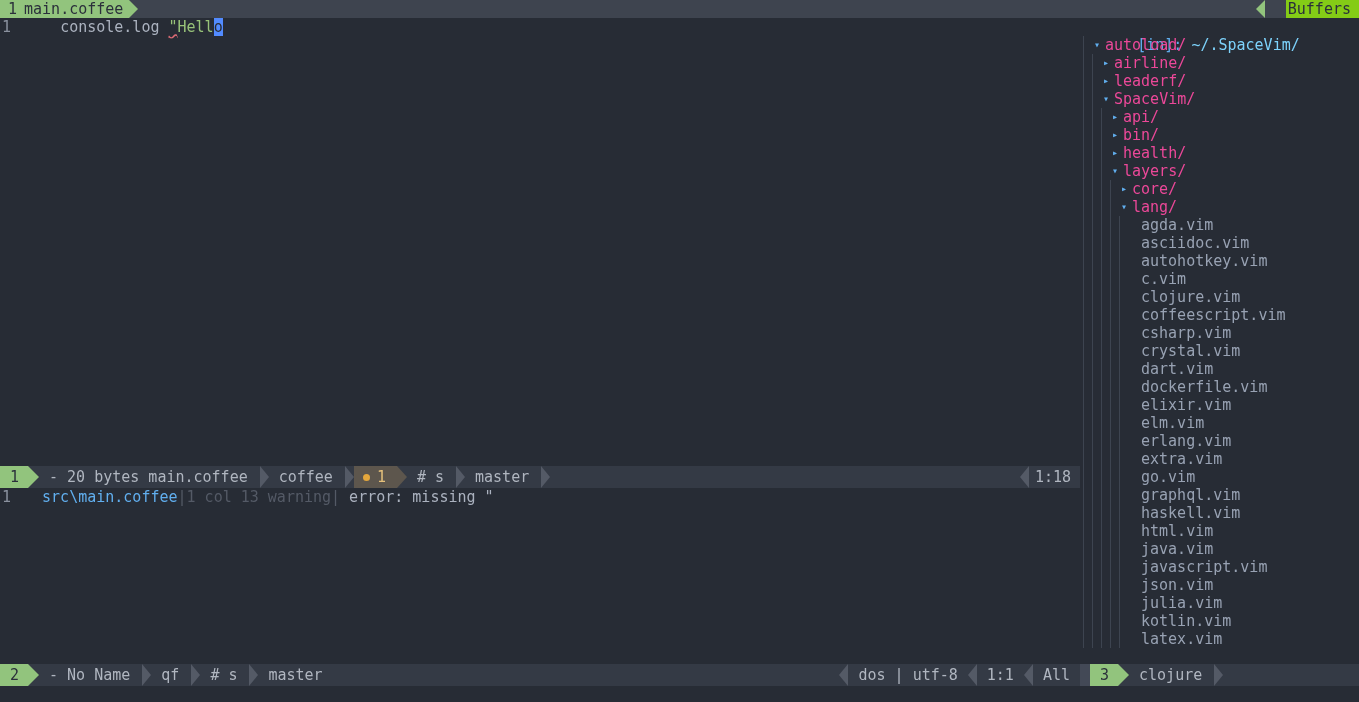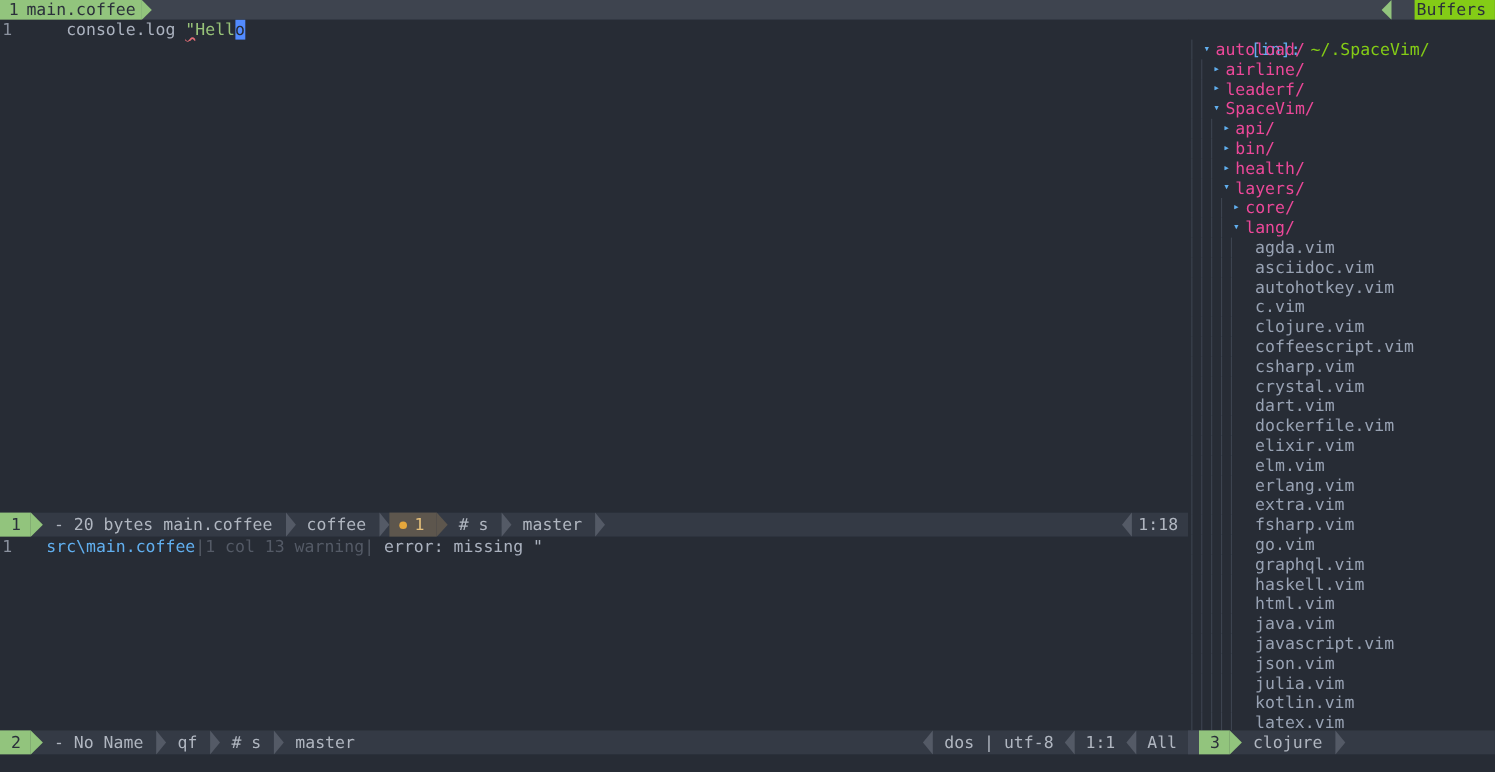--- a/index.html
+++ b/index.html
@@ -126,21 +126,21 @@
   }
   .tree-sep{
     position:absolute;left:1080px;top:18px;width:1px;height:646px;
     background:#3a3330;
   }
   .tree-head{
     height:18px;line-height:18px;font-size:15px;white-space:pre;
     padding-left:3px;
   }
   .th-in{color:#61afef;}
-  .th-path{color:#84cc16;text-align:center;}
+  .th-path{color:#7dd3fc;text-align:center;}
   .tree-row{
     height:18px;line-height:18px;font-size:15px;white-space:pre;
     display:flex;align-items:center;
   }
   .guide{
     display:inline-block;width:9px;height:18px;position:relative;flex:0 0 9px;
   }
   .guide.on::before{
     content:"";position:absolute;left:3px;top:0;width:1px;height:18px;
     background:#3d4450;
@@ -297,21 +297,20 @@
         <div class="tree-row"><span class="guide on"></span><span class="guide on"></span><span class="guide on"></span><span class="guide on"></span><span class="guide on"></span><span class="tri blank"> </span><span class="nm-file">clojure.vim</span></div>
         <div class="tree-row"><span class="guide on"></span><span class="guide on"></span><span class="guide on"></span><span class="guide on"></span><span class="guide on"></span><span class="tri blank"> </span><span class="nm-file">coffeescript.vim</span></div>
         <div class="tree-row"><span class="guide on"></span><span class="guide on"></span><span class="guide on"></span><span class="guide on"></span><span class="guide on"></span><span class="tri blank"> </span><span class="nm-file">csharp.vim</span></div>
         <div class="tree-row"><span class="guide on"></span><span class="guide on"></span><span class="guide on"></span><span class="guide on"></span><span class="guide on"></span><span class="tri blank"> </span><span class="nm-file">crystal.vim</span></div>
         <div class="tree-row"><span class="guide on"></span><span class="guide on"></span><span class="guide on"></span><span class="guide on"></span><span class="guide on"></span><span class="tri blank"> </span><span class="nm-file">dart.vim</span></div>
         <div class="tree-row"><span class="guide on"></span><span class="guide on"></span><span class="guide on"></span><span class="guide on"></span><span class="guide on"></span><span class="tri blank"> </span><span class="nm-file">dockerfile.vim</span></div>
         <div class="tree-row"><span class="guide on"></span><span class="guide on"></span><span class="guide on"></span><span class="guide on"></span><span class="guide on"></span><span class="tri blank"> </span><span class="nm-file">elixir.vim</span></div>
         <div class="tree-row"><span class="guide on"></span><span class="guide on"></span><span class="guide on"></span><span class="guide on"></span><span class="guide on"></span><span class="tri blank"> </span><span class="nm-file">elm.vim</span></div>
         <div class="tree-row"><span class="guide on"></span><span class="guide on"></span><span class="guide on"></span><span class="guide on"></span><span class="guide on"></span><span class="tri blank"> </span><span class="nm-file">erlang.vim</span></div>
         <div class="tree-row"><span class="guide on"></span><span class="guide on"></span><span class="guide on"></span><span class="guide on"></span><span class="guide on"></span><span class="tri blank"> </span><span class="nm-file">extra.vim</span></div>
-        <div class="tree-row"><span class="guide on"></span><span class="guide on"></span><span class="guide on"></span><span class="guide on"></span><span class="guide on"></span><span class="tri blank"> </span><span class="nm-file">fsharp.vim</span></div>
         <div class="tree-row"><span class="guide on"></span><span class="guide on"></span><span class="guide on"></span><span class="guide on"></span><span class="guide on"></span><span class="tri blank"> </span><span class="nm-file">go.vim</span></div>
         <div class="tree-row"><span class="guide on"></span><span class="guide on"></span><span class="guide on"></span><span class="guide on"></span><span class="guide on"></span><span class="tri blank"> </span><span class="nm-file">graphql.vim</span></div>
         <div class="tree-row"><span class="guide on"></span><span class="guide on"></span><span class="guide on"></span><span class="guide on"></span><span class="guide on"></span><span class="tri blank"> </span><span class="nm-file">haskell.vim</span></div>
         <div class="tree-row"><span class="guide on"></span><span class="guide on"></span><span class="guide on"></span><span class="guide on"></span><span class="guide on"></span><span class="tri blank"> </span><span class="nm-file">html.vim</span></div>
         <div class="tree-row"><span class="guide on"></span><span class="guide on"></span><span class="guide on"></span><span class="guide on"></span><span class="guide on"></span><span class="tri blank"> </span><span class="nm-file">java.vim</span></div>
         <div class="tree-row"><span class="guide on"></span><span class="guide on"></span><span class="guide on"></span><span class="guide on"></span><span class="guide on"></span><span class="tri blank"> </span><span class="nm-file">javascript.vim</span></div>
         <div class="tree-row"><span class="guide on"></span><span class="guide on"></span><span class="guide on"></span><span class="guide on"></span><span class="guide on"></span><span class="tri blank"> </span><span class="nm-file">json.vim</span></div>
         <div class="tree-row"><span class="guide on"></span><span class="guide on"></span><span class="guide on"></span><span class="guide on"></span><span class="guide on"></span><span class="tri blank"> </span><span class="nm-file">julia.vim</span></div>
         <div class="tree-row"><span class="guide on"></span><span class="guide on"></span><span class="guide on"></span><span class="guide on"></span><span class="guide on"></span><span class="tri blank"> </span><span class="nm-file">kotlin.vim</span></div>
         <div class="tree-row"><span class="guide on"></span><span class="guide on"></span><span class="guide on"></span><span class="guide on"></span><span class="guide on"></span><span class="tri blank"> </span><span class="nm-file">latex.vim</span></div>

